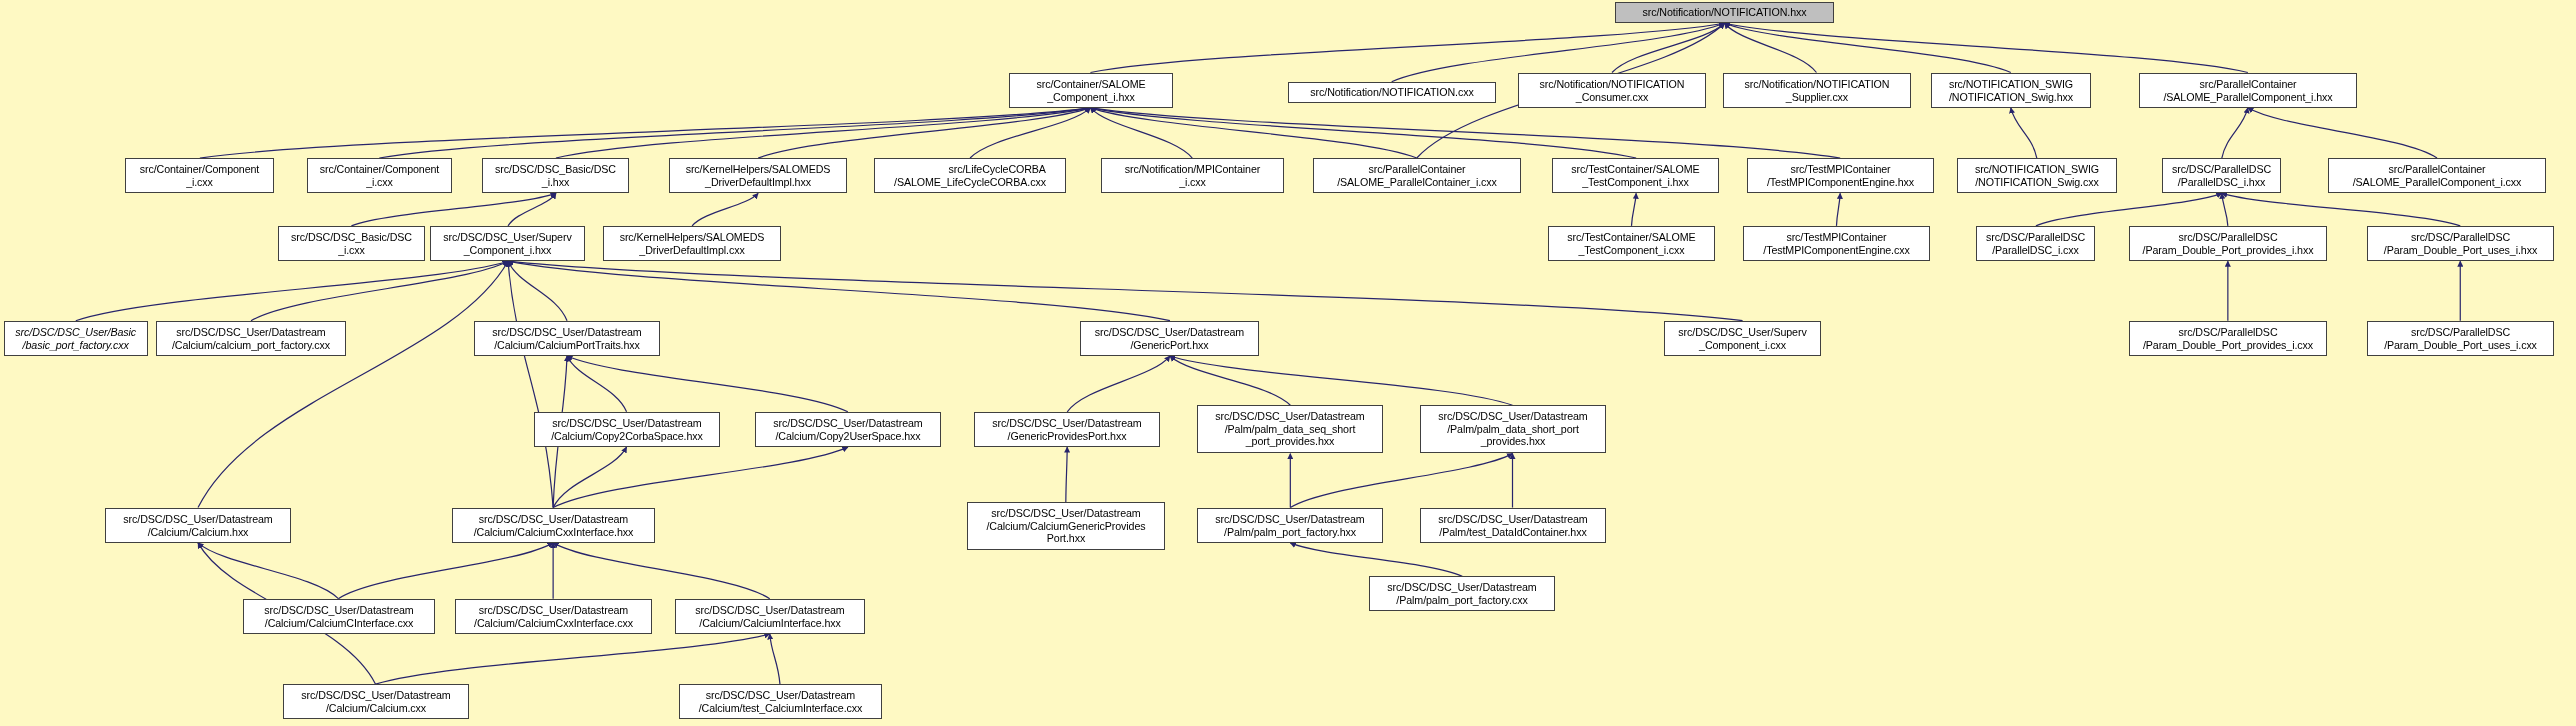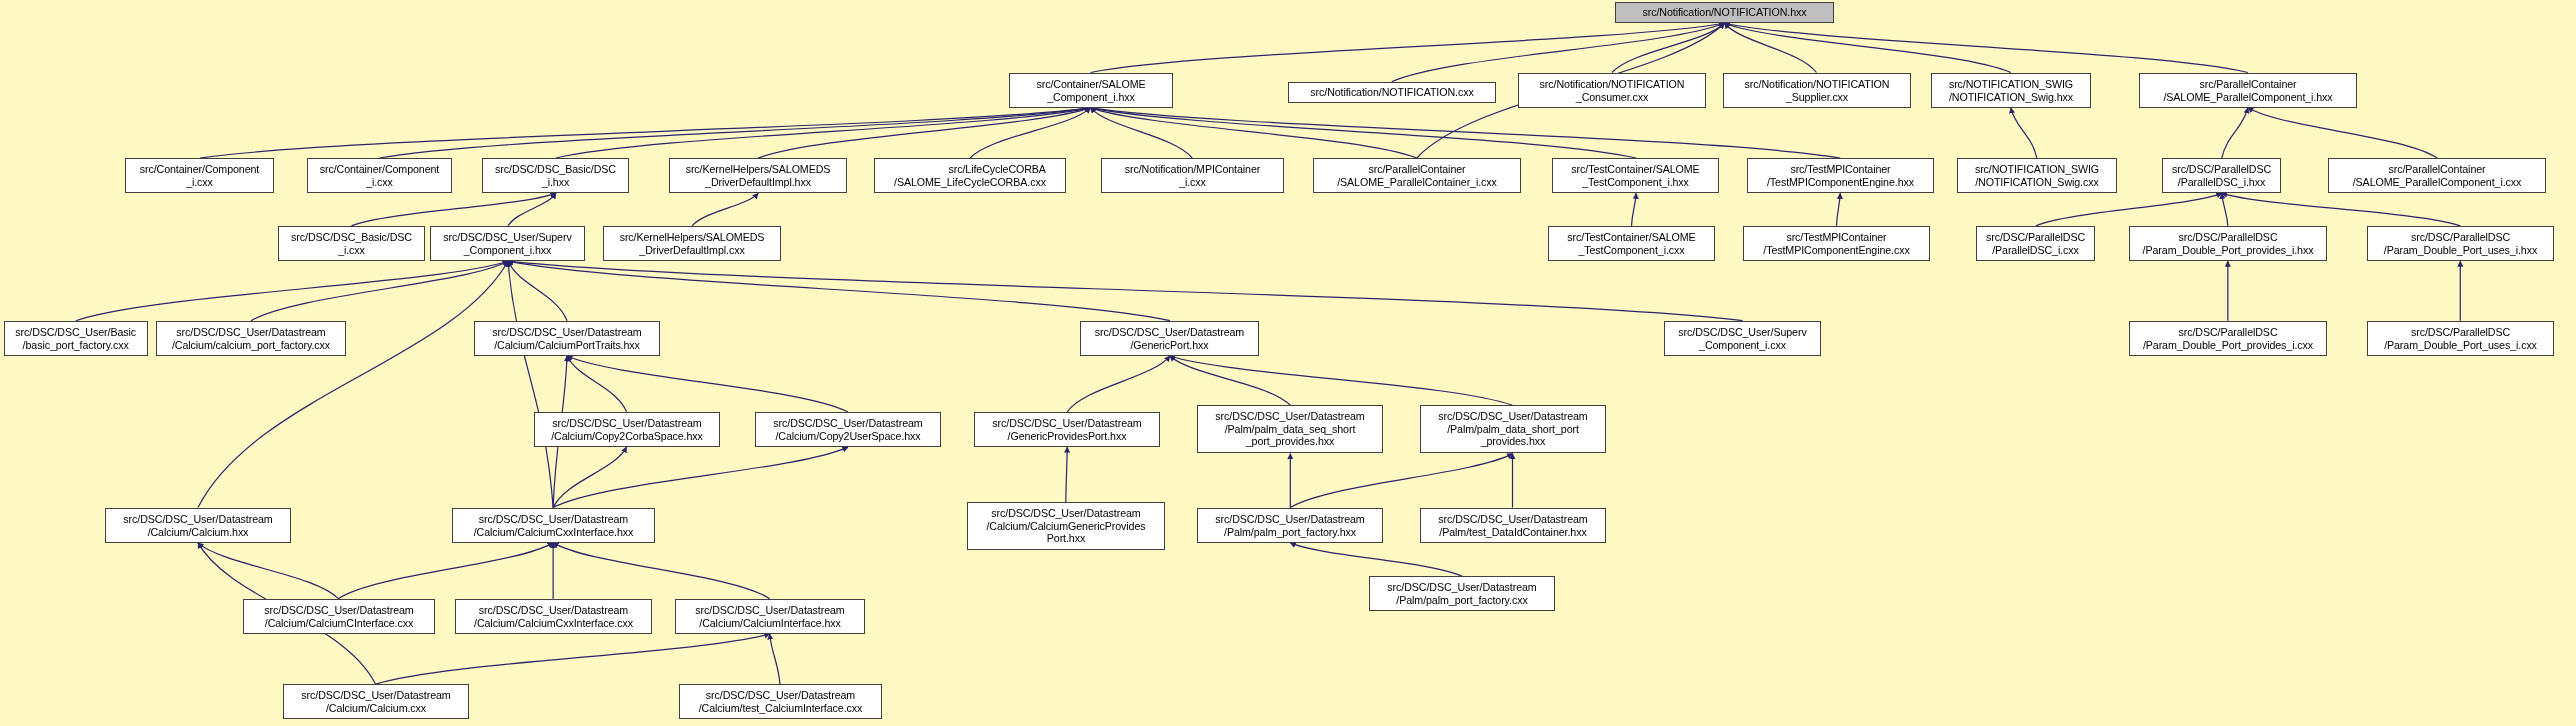--- a/index.html
+++ b/index.html
@@ -163,21 +163,21 @@
       <div class="node" style="left: 1548px; top: 226px; width: 167px; height: 35px;"><span class="node-label">src/TestContainer/SALOME
 _TestComponent_i.cxx</span></div>
       <div class="node" style="left: 1743px; top: 226px; width: 187px; height: 35px;"><span class="node-label">src/TestMPIContainer
 /TestMPIComponentEngine.cxx</span></div>
       <div class="node" style="left: 1976px; top: 226px; width: 119px; height: 35px;"><span class="node-label">src/DSC/ParallelDSC
 /ParallelDSC_i.cxx</span></div>
       <div class="node" style="left: 2129px; top: 226px; width: 198px; height: 35px;"><span class="node-label">src/DSC/ParallelDSC
 /Param_Double_Port_provides_i.hxx</span></div>
       <div class="node" style="left: 2367px; top: 226px; width: 187px; height: 35px;"><span class="node-label">src/DSC/ParallelDSC
 /Param_Double_Port_uses_i.hxx</span></div>
-      <div class="node" style="left: 3.7px; top: 321px; width: 144px; height: 35px;"><span class="node-label">src/DSC/DSC_User/Basic
+      <div class="node" style="left: 3.7px; top: 321px; width: 144px; height: 35px; font-style: italic;"><span class="node-label">src/DSC/DSC_User/Basic
 /basic_port_factory.cxx</span></div>
       <div class="node" style="left: 156px; top: 321px; width: 190px; height: 35px;"><span class="node-label">src/DSC/DSC_User/Datastream
 /Calcium/calcium_port_factory.cxx</span></div>
       <div class="node" style="left: 474px; top: 321px; width: 186px; height: 35px;"><span class="node-label">src/DSC/DSC_User/Datastream
 /Calcium/CalciumPortTraits.hxx</span></div>
       <div class="node" style="left: 1080px; top: 321px; width: 179px; height: 35px;"><span class="node-label">src/DSC/DSC_User/Datastream
 /GenericPort.hxx</span></div>
       <div class="node" style="left: 1664px; top: 321px; width: 157px; height: 35px;"><span class="node-label">src/DSC/DSC_User/Superv
 _Component_i.cxx</span></div>
       <div class="node" style="left: 2129px; top: 321px; width: 198px; height: 35px;"><span class="node-label">src/DSC/ParallelDSC

